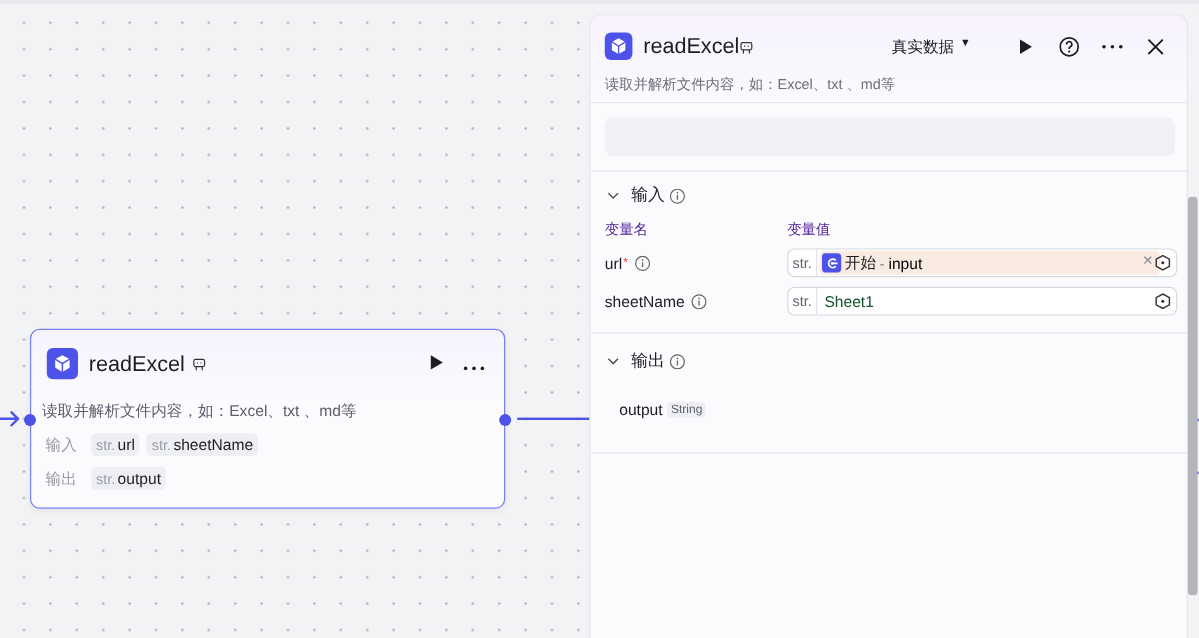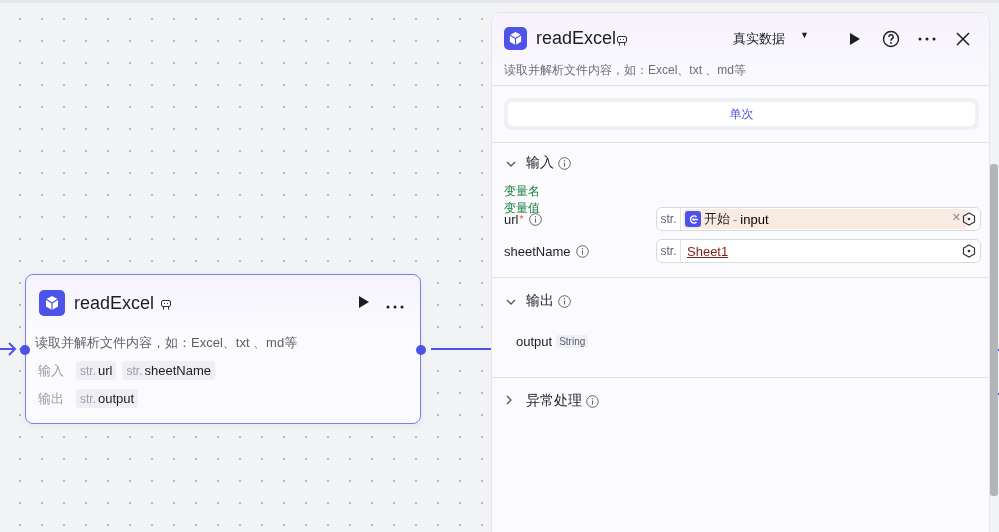--- a/index.html
+++ b/index.html
@@ -68,54 +68,54 @@
     background: linear-gradient(180deg, #f7f2fd 0%, #fafafd 100%);
     border-radius: 10px 10px 0 0; position: relative;
   }
   .panel-icon {
     position: absolute; left: 12px; top: 14px; width: 23px; height: 23px;
     border-radius: 5px; background: #4d53e8; display: flex; align-items: center; justify-content: center;
   }
   .panel-title { position: absolute; left: 44px; top: 15px; font-size: 18px; color: #1d1c23; }
   .panel-title-mini { position: absolute; left: 124px; top: 20px; width: 12px; height: 12px; color: #333; }
   .panel-actions { position: absolute; right: 14px; top: 14px; display: flex; align-items: center; }
-  .mode-select { font-size: 13px; color: #1d1c23; display: flex; gap: 15px; margin-right: 22px; cursor: pointer; }
+  .mode-select { font-size: 13px; color: #1d1c23; display: flex; gap: 5px; margin-right: 22px; cursor: pointer; }
   .mode-select .caret { font-size: 9px; }
   .act-btn { width: 24px; height: 24px; display: flex; align-items: center; justify-content: center; margin-left: 12px; color: #1d1c23; cursor: pointer; }
   .panel-desc { position: absolute; left: 12px; top: 49px; font-size: 12px; color: #6b6e7a; }
   .seg-wrap { padding: 12px 10px 12px 12px; border-bottom: 1px solid #e1e3ea; }
   .seg {
     background: #f0f1f5; border-radius: 7px; height: 32px; display: flex; padding: 4px;
   }
   .seg-item { flex: 1; display: flex; align-items: center; justify-content: center; font-size: 12px; color: #4a4c55; border-radius: 5px; cursor: pointer; }
   .seg-item.active { background: #fff; color: #4d53e8; }
   .section { border-bottom: 1px solid #e1e3ea; position: relative; }
   .sec-head { display: flex; align-items: center; height: 40px; padding-left: 14px; font-size: 14px; color: #1d1c23; cursor: pointer; }
   .sec-head .chev { width: 10px; margin-right: 10px; color: #555; font-size: 11px; }
   .info-icon { width: 13px; height: 13px; margin-left: 4px; color: #666; display: inline-flex; }
-  .col-heads { display: flex; font-size: 12px; color: #15803d; padding-left: 12px; height: 16px; flex-direction: column; }
+  .col-heads { display: flex; font-size: 12px; color: #4c1d95; padding-left: 12px; height: 16px; }
   .col-heads .c1 { width: 152px; }
   .var-row { display: flex; align-items: center; padding-left: 12px; height: 32px; }
   .var-name { width: 152px; font-size: 13px; color: #1d1c23; display: flex; align-items: center; }
   .req { color: #f53f3f; font-size: 10px; margin-left: 1px; vertical-align: top; }
   .var-field {
     width: 325px; height: 24px; border: 1px solid #d8d9e0; border-radius: 6px; background: #fff;
     display: flex; align-items: center; position: relative;
   }
   .var-type { width: 24px; height: 100%; border-right: 1px solid #e1e3ea; font-size: 12px; color: #60636e; display: flex; align-items: center; justify-content: center; }
   .ref-chip {
     margin-left: 2px; height: 20px; width: 284px; background: #f9eae2; border-radius: 4px;
     display: flex; align-items: center; padding-left: 2px; font-size: 13px; position: relative;
   }
   .ref-icon { width: 16px; height: 16px; border-radius: 3px; background: #4d53e8; display: flex; align-items: center; justify-content: center; margin-right: 3px; }
   .ref-text-node { color: #1d1c23; }
   .ref-sep { color: #888; margin: 0 3px; }
   .ref-text-var { color: #000000; }
   .chip-clear { position: absolute; right: 6px; top: 2px; font-size: 11px; color: #8a8c94; cursor: pointer; }
-  .var-value-text { margin-left: 6px; font-size: 13px; color: #7f1d1d; text-decoration: underline; }
+  .var-value-text { margin-left: 6px; font-size: 13px; color: #14532d; }
   .var-pick { position: absolute; right: 4px; top: 4px; width: 14px; height: 14px; color: #333; cursor: pointer; }
   .output-row { padding: 10px 0 28px 24px; display: flex; align-items: center; gap: 4px; font-size: 13px; color: #1d1c23; }
   .type-badge { font-size: 10px; color: #5c5f6b; background: #eeeff4; border-radius: 3px; padding: 1px 3px; }
   .scrollbar { position: absolute; left: 990px; top: 164px; width: 8px; height: 332px; background: #b3b5bb; border-radius: 3px; }
   .scroll-track { position: absolute; left: 990px; top: 12px; width: 9px; height: 520px; background: #f2f3f5; }
 </style>
 </head>
 <body>
 
 <div class="canvas"></div>
@@ -228,21 +228,20 @@
         <svg width="14" height="14" viewBox="0 0 14 14">
             <path d="M1 1 L13 13 M13 1 L1 13" stroke="#1d1c23" stroke-width="1.5"></path>
           </svg>
       </span>
     </div>
     <div class="panel-desc">读取并解析文件内容，如：Excel、txt 、md等</div>
   </div>
 
   <div class="seg-wrap">
     <div class="seg">
-      <div class="seg-item active">单次</div>
     </div>
   </div>
 
   <div class="section" style="padding-bottom:10px;">
     <div class="sec-head">
       <span class="chev">
         <svg width="10" height="6" viewBox="0 0 10 6">
             <path d="M1 1 L5 5 L9 1" stroke="#555" stroke-width="1.3" fill="none"></path>
           </svg>
       </span>
@@ -333,32 +332,15 @@
             <circle cx="6.5" cy="3.7" r="0.7" fill="#666"></circle>
           </svg>
       </span>
     </div>
     <div class="output-row">
       <span>output</span>
       <span class="type-badge">String</span>
     </div>
   </div>
 
-  <div class="section" style="border-bottom:none;">
-    <div class="sec-head" style="height:46px;">
-      <span class="chev">
-        <svg width="6" height="10" viewBox="0 0 6 10">
-            <path d="M1 1 L5 5 L1 9" stroke="#555" stroke-width="1.3" fill="none"></path>
-          </svg>
-      </span>
-      <span>异常处理</span>
-      <span class="info-icon">
-        <svg width="13" height="13" viewBox="0 0 13 13">
-            <circle cx="6.5" cy="6.5" r="5.8" fill="none" stroke="#666" stroke-width="1"></circle>
-            <path d="M6.5 5.5 V9.5" stroke="#666" stroke-width="1.1"></path>
-            <circle cx="6.5" cy="3.7" r="0.7" fill="#666"></circle>
-          </svg>
-      </span>
-    </div>
-  </div>
 </div>
 
 <div class="scrollbar"></div>
 
 </body></html>

